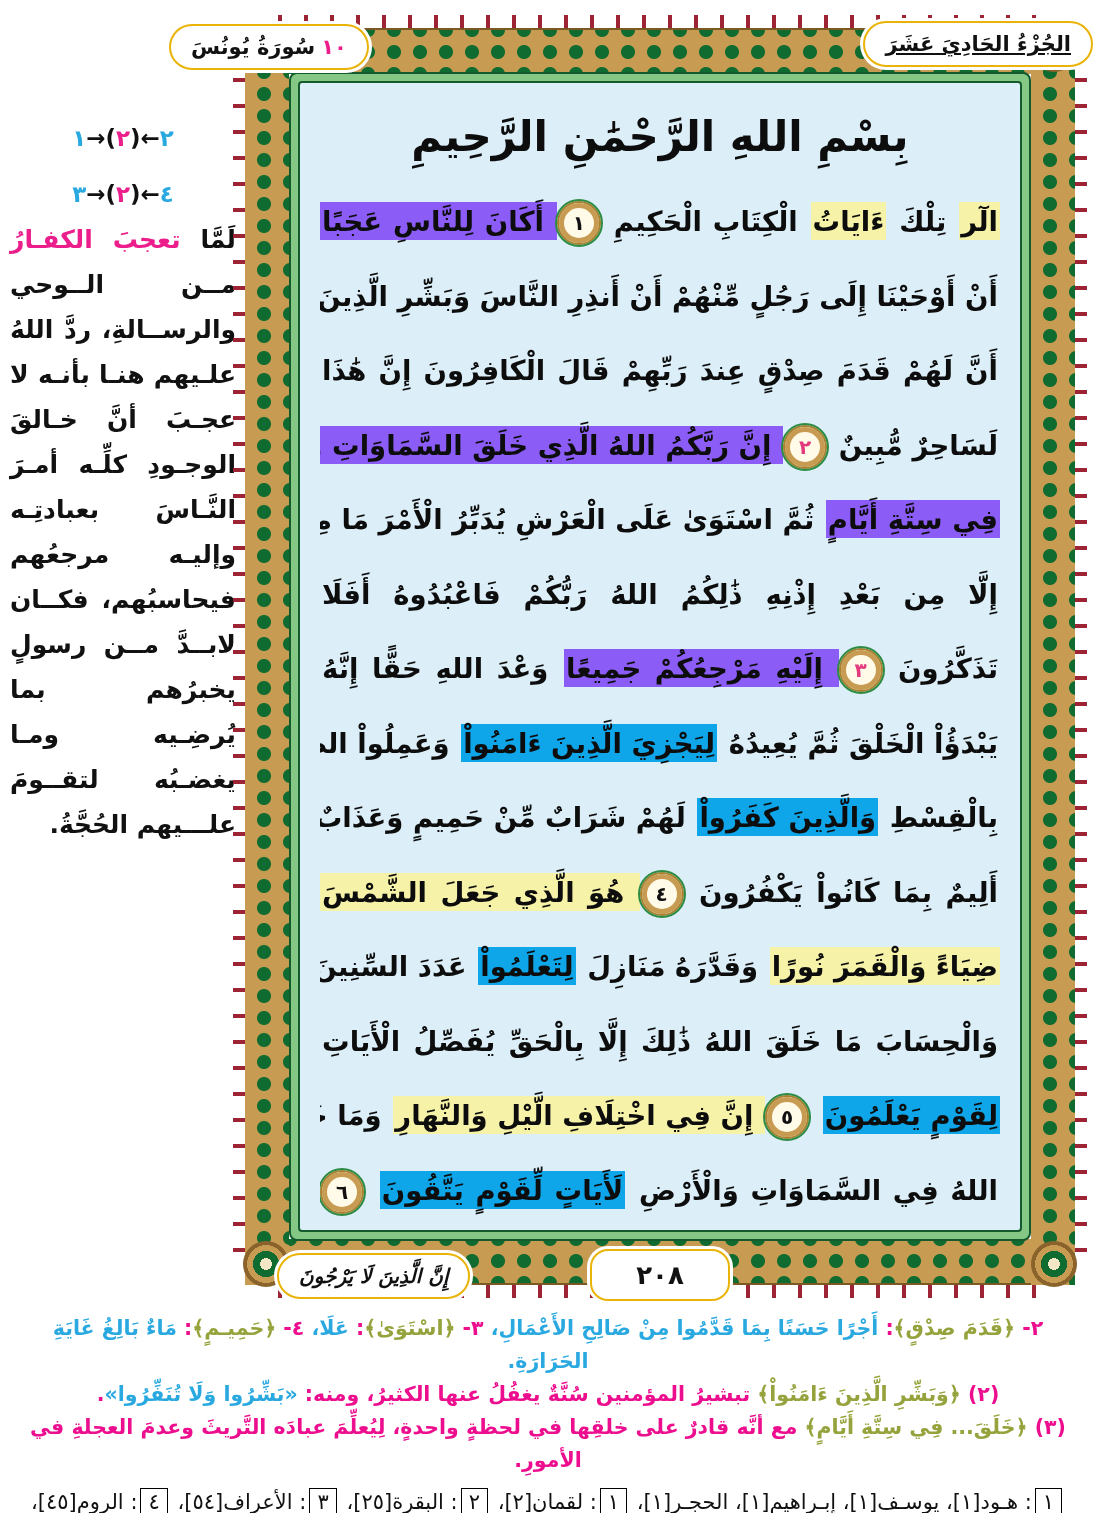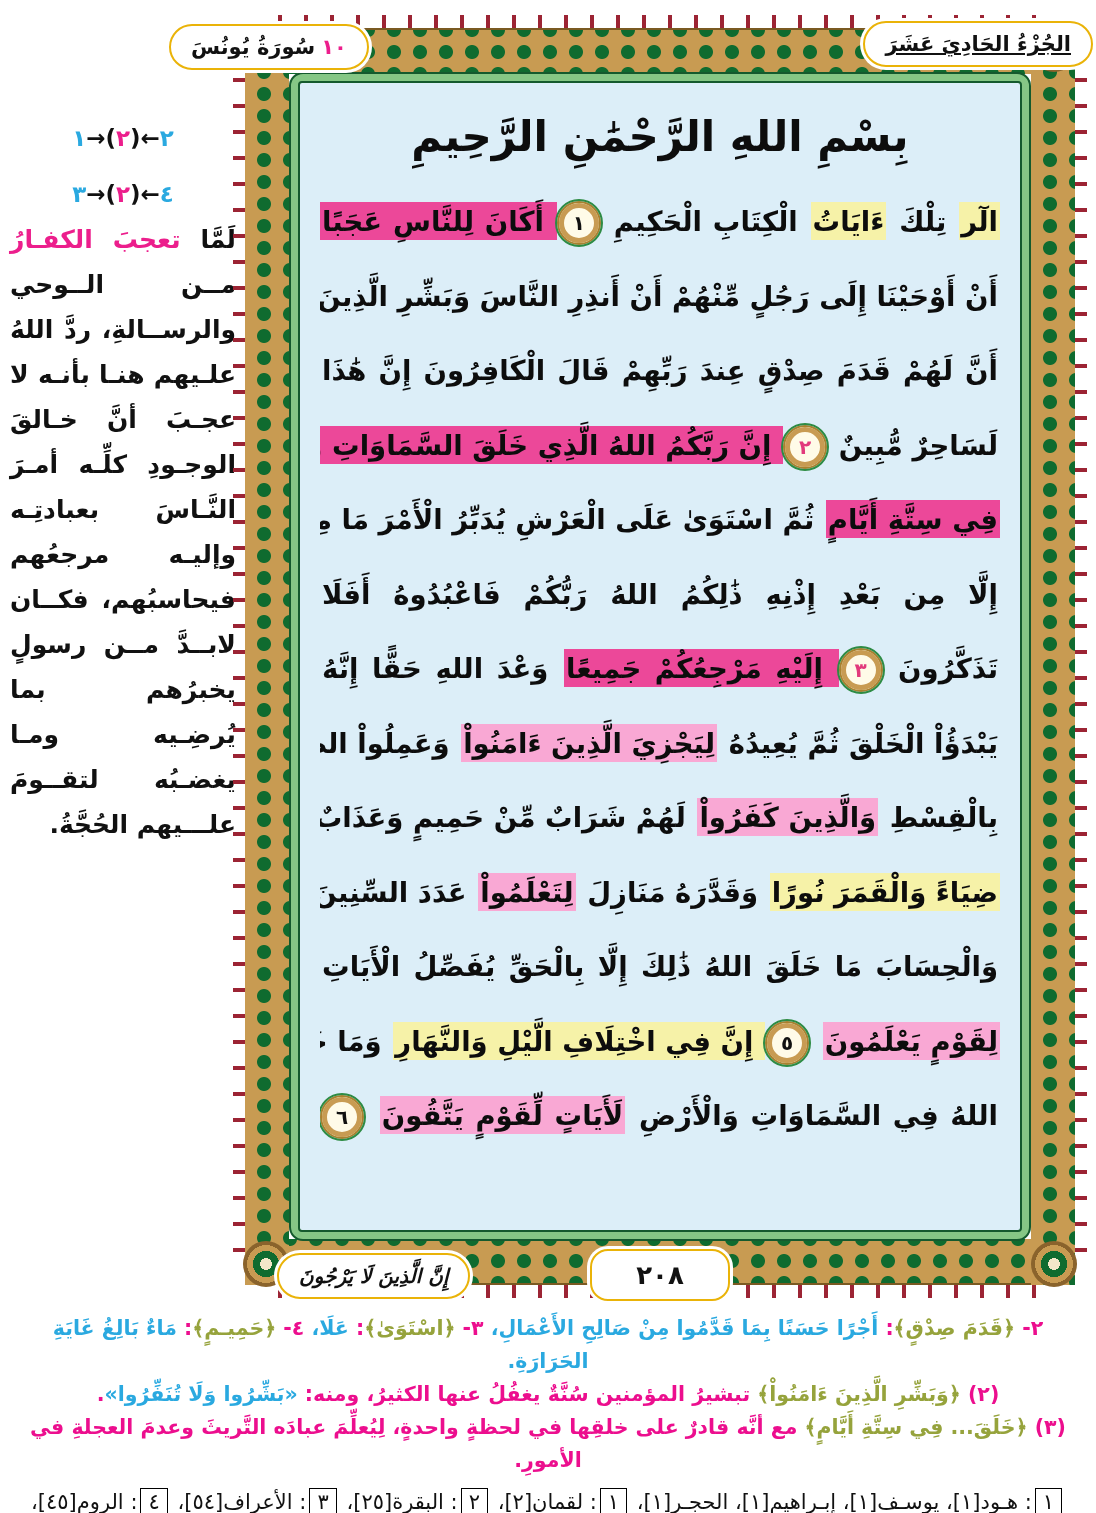--- a/index.html
+++ b/index.html
@@ -25,31 +25,31 @@
   .corner.tl{top:-2px;left:-2px;} .corner.tr{top:-2px;right:-2px;}
   .corner.bl{bottom:-2px;left:-2px;} .corner.br{bottom:-2px;right:-2px;}
 
   .fringe{position:absolute;background:repeating-linear-gradient(90deg,rgba(0,0,0,0) 0 9px,#9c2434 9px 13px,rgba(0,0,0,0) 13px 26px);}
   .fringe-top{top:-13px;left:24px;right:24px;height:13px;}
   .fringe-bottom{bottom:-13px;left:24px;right:24px;height:13px;}
   .fringe-v{position:absolute;background:repeating-linear-gradient(0deg,rgba(0,0,0,0) 0 9px,#9c2434 9px 13px,rgba(0,0,0,0) 13px 26px);}
   .fringe-left{left:-12px;top:24px;bottom:24px;width:12px;}
   .fringe-right{right:-12px;top:24px;bottom:24px;width:12px;}
 
-  .inner{position:absolute;inset:44px;background:#85c785;border:2px solid #145a2d;border-radius:14px;padding:7px;box-sizing:border-box;}
+  .inner{position:absolute;inset:44px;background:#85c785;border:2px solid #145a2d;border-radius:8px;padding:7px;box-sizing:border-box;}
   .textarea{width:100%;height:100%;background:#dceef8;border:2px solid #145a2d;border-radius:4px;box-sizing:border-box;padding:6px 20px 4px;overflow:hidden;}
 
   
   .bismillah{height:96px;line-height:96px;text-align:center;font-size:42px;font-weight:bold;color:#0d0d0d;}
   .qline{height:74.5px;line-height:72px;font-size:27.5px;font-weight:bold;color:#0d0d0d;
     direction:rtl;text-align:justify;text-align-last:justify;overflow:hidden;white-space:nowrap;}
   .qline span{padding:3px 2px;}
   .hl-yellow{background:#f6f2a8;}
-  .hl-pink{background:#ec4899;}
-  .hl-gray{background:#f9a8d4;}
+  .hl-pink{background:#8b5cf6;}
+  .hl-gray{background:#0ea5e9;}
   .vmedal{display:inline-flex;align-items:center;justify-content:center;width:40px;height:40px;border-radius:50%;
     background:#fffbe8;border:2px solid #a9812f;outline:2px solid #2e8b44;box-shadow:0 0 0 5px #c89b52 inset;
     font-size:20px;font-weight:bold;color:#111;vertical-align:middle;line-height:40px;padding:0 !important;}
   .vmedal.vred{color:#e23a7c;}
 
   
   .cartouche{position:absolute;background:#fff;border:2px solid #eab308;border-radius:24px;height:42px;
     display:flex;align-items:center;justify-content:center;gap:6px;font-weight:bold;font-size:21px;color:#111;
     padding:0 20px;z-index:6;box-shadow:0 0 0 3px #fff;}
   .cart-juz{top:-7px;right:-18px;text-decoration:underline;}
@@ -125,20 +125,21 @@
         <div id="quran-lines">
             <div class="qline"><span class="hl-yellow">الٓر</span><span> تِلْكَ </span><span class="hl-yellow">ءَايَاتُ</span><span> الْكِتَابِ الْحَكِيمِ </span><span class="vmedal">١</span><span class="hl-pink"> أَكَانَ لِلنَّاسِ عَجَبًا</span></div>
             <div class="qline"><span>أَنْ أَوْحَيْنَا إِلَى رَجُلٍ مِّنْهُمْ أَنْ أَنذِرِ النَّاسَ وَبَشِّرِ الَّذِينَ ءَامَنُواْ</span></div>
             <div class="qline"><span>أَنَّ لَهُمْ قَدَمَ صِدْقٍ عِندَ رَبِّهِمْ قَالَ الْكَافِرُونَ إِنَّ هَٰذَا</span></div>
             <div class="qline"><span>لَسَاحِرٌ مُّبِينٌ </span><span class="vmedal vred">٢</span><span class="hl-pink"> إِنَّ رَبَّكُمُ اللهُ الَّذِي خَلَقَ السَّمَاوَاتِ وَالْأَرْضَ</span></div>
             <div class="qline"><span class="hl-pink">فِي سِتَّةِ أَيَّامٍ</span><span> ثُمَّ اسْتَوَىٰ عَلَى الْعَرْشِ يُدَبِّرُ الْأَمْرَ مَا مِن شَفِيعٍ</span></div>
             <div class="qline"><span>إِلَّا مِن بَعْدِ إِذْنِهِ ذَٰلِكُمُ اللهُ رَبُّكُمْ فَاعْبُدُوهُ أَفَلَا</span></div>
             <div class="qline"><span>تَذَكَّرُونَ </span><span class="vmedal vred">٣</span><span class="hl-pink"> إِلَيْهِ مَرْجِعُكُمْ جَمِيعًا</span><span> وَعْدَ اللهِ حَقًّا إِنَّهُ</span></div>
             <div class="qline"><span>يَبْدَؤُاْ الْخَلْقَ ثُمَّ يُعِيدُهُ </span><span class="hl-gray">لِيَجْزِيَ الَّذِينَ ءَامَنُواْ</span><span> وَعَمِلُواْ الصَّالِحَاتِ</span></div>
             <div class="qline"><span>بِالْقِسْطِ </span><span class="hl-gray">وَالَّذِينَ كَفَرُواْ</span><span> لَهُمْ شَرَابٌ مِّنْ حَمِيمٍ وَعَذَابٌ</span></div>
+            <div class="qline"><span>أَلِيمٌ بِمَا كَانُواْ يَكْفُرُونَ </span><span class="vmedal">٤</span><span class="hl-yellow"> هُوَ الَّذِي جَعَلَ الشَّمْسَ</span></div>
             <div class="qline"><span class="hl-yellow">ضِيَاءً وَالْقَمَرَ نُورًا</span><span> وَقَدَّرَهُ مَنَازِلَ </span><span class="hl-gray">لِتَعْلَمُواْ</span><span> عَدَدَ السِّنِينَ</span></div>
             <div class="qline"><span>وَالْحِسَابَ مَا خَلَقَ اللهُ ذَٰلِكَ إِلَّا بِالْحَقِّ يُفَصِّلُ الْأَيَاتِ</span></div>
             <div class="qline"><span class="hl-gray">لِقَوْمٍ يَعْلَمُونَ</span><span> </span><span class="vmedal">٥</span><span class="hl-yellow"> إِنَّ فِي اخْتِلَافِ الَّيْلِ وَالنَّهَارِ</span><span> وَمَا خَلَقَ</span></div>
             <div class="qline"><span>اللهُ فِي السَّمَاوَاتِ وَالْأَرْضِ </span><span class="hl-gray">لَأَيَاتٍ لِّقَوْمٍ يَتَّقُونَ</span><span> </span><span class="vmedal">٦</span></div>
           </div>
       </div>
     </div>
   </div>
 
   <div class="footnotes" id="footnotes">

